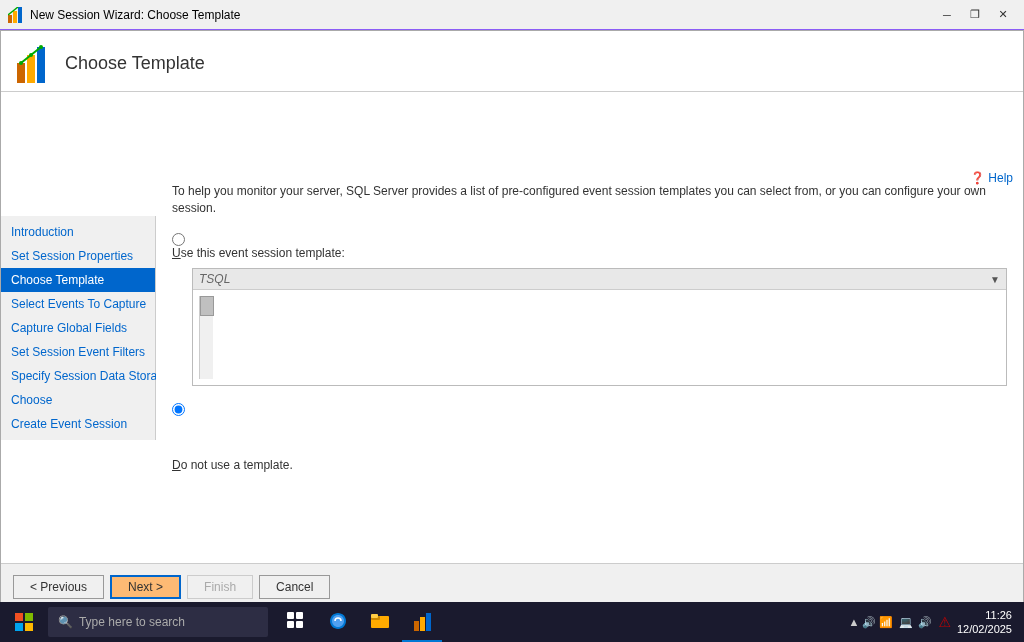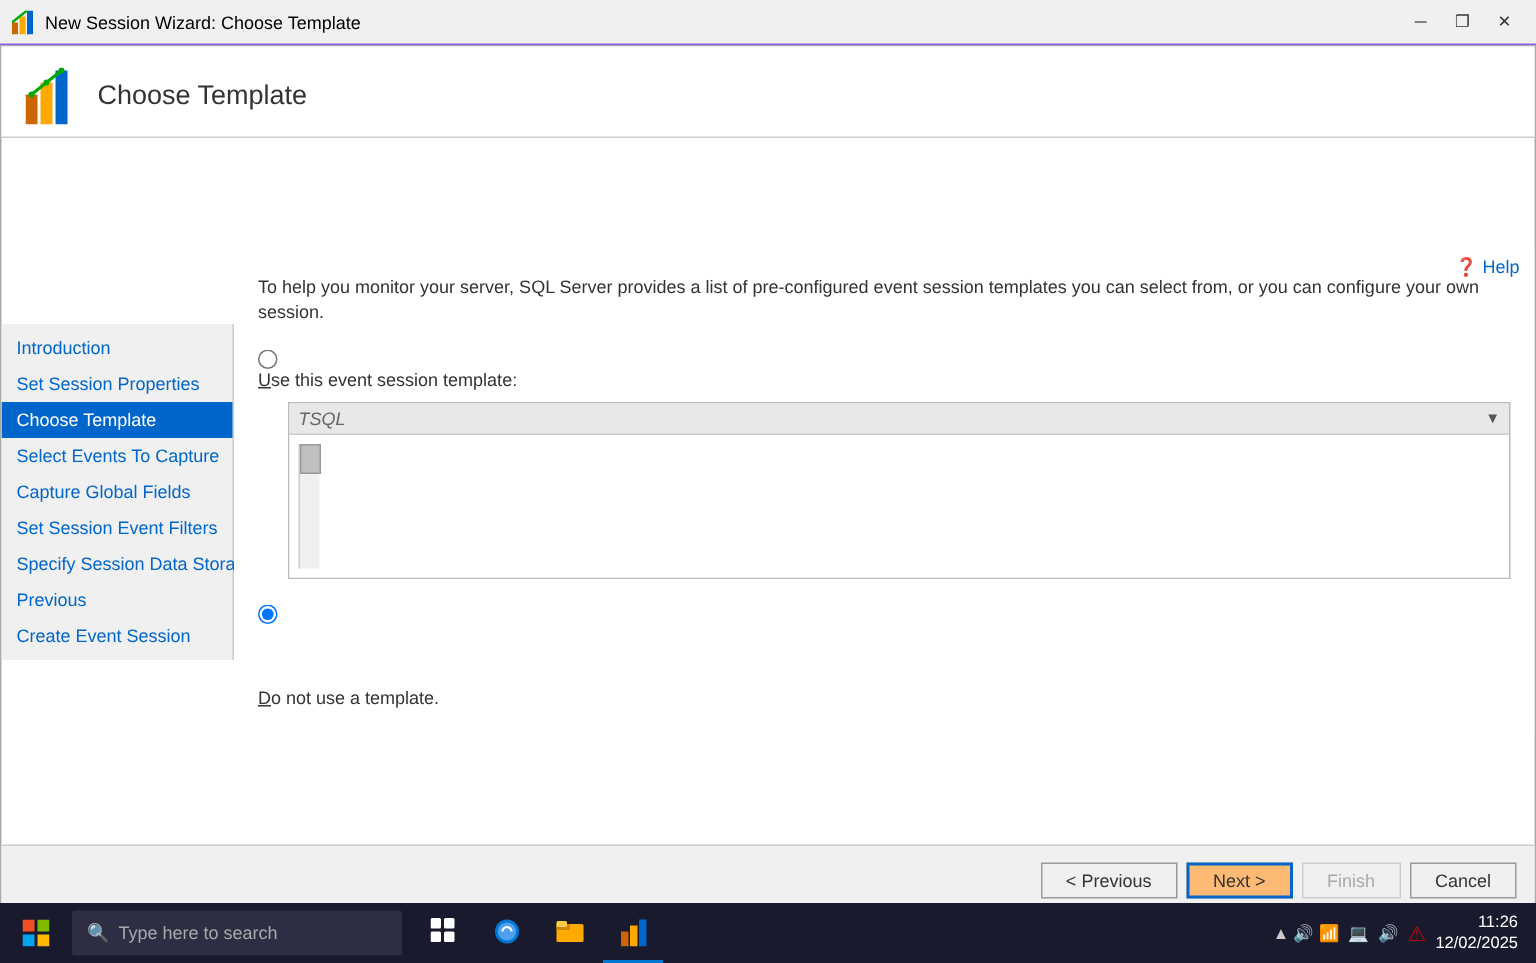--- a/index.html
+++ b/index.html
@@ -126,21 +126,20 @@
       margin-top: 16px;
       gap: 42px;
     }
 
     
     .window-footer {
       border-top: 1px solid #ccc;
       padding: 8px 12px;
       background: #f0f0f0;
       display: flex;
-      justify-content: flex-end;
       gap: 6px;
       height: 46px;
       align-items: center;
     }
     .footer-btn {
       height: 24px;
       padding: 0 16px;
       font-size: 12px;
       border: 1px solid #999;
       background: #f0f0f0;
@@ -308,21 +307,21 @@
   <div class="window-body">
 
     <div class="sidebar">
       <div class="sidebar-item">Introduction</div>
       <div class="sidebar-item">Set Session Properties</div>
       <div class="sidebar-item active">Choose Template</div>
       <div class="sidebar-item">Select Events To Capture</div>
       <div class="sidebar-item">Capture Global Fields</div>
       <div class="sidebar-item">Set Session Event Filters</div>
       <div class="sidebar-item">Specify Session Data Storage</div>
-      <div class="sidebar-item">Previous</div>
+      <div class="sidebar-item">Choose</div>
       <div class="sidebar-item">Create Event Session</div>
     </div>
 
     <div class="content">
 
       <button class="help-btn">
         <span>❓</span>
         <span>Help</span>
       </button>
 

